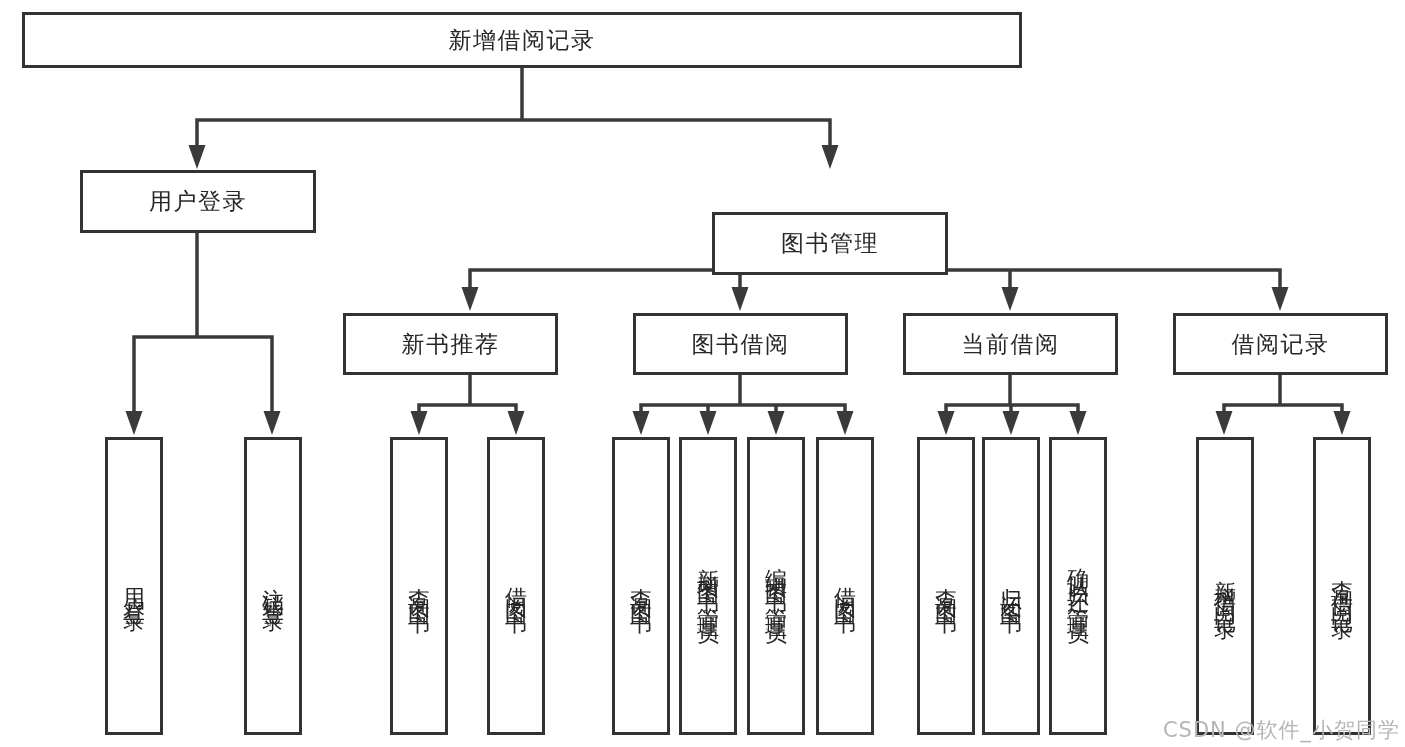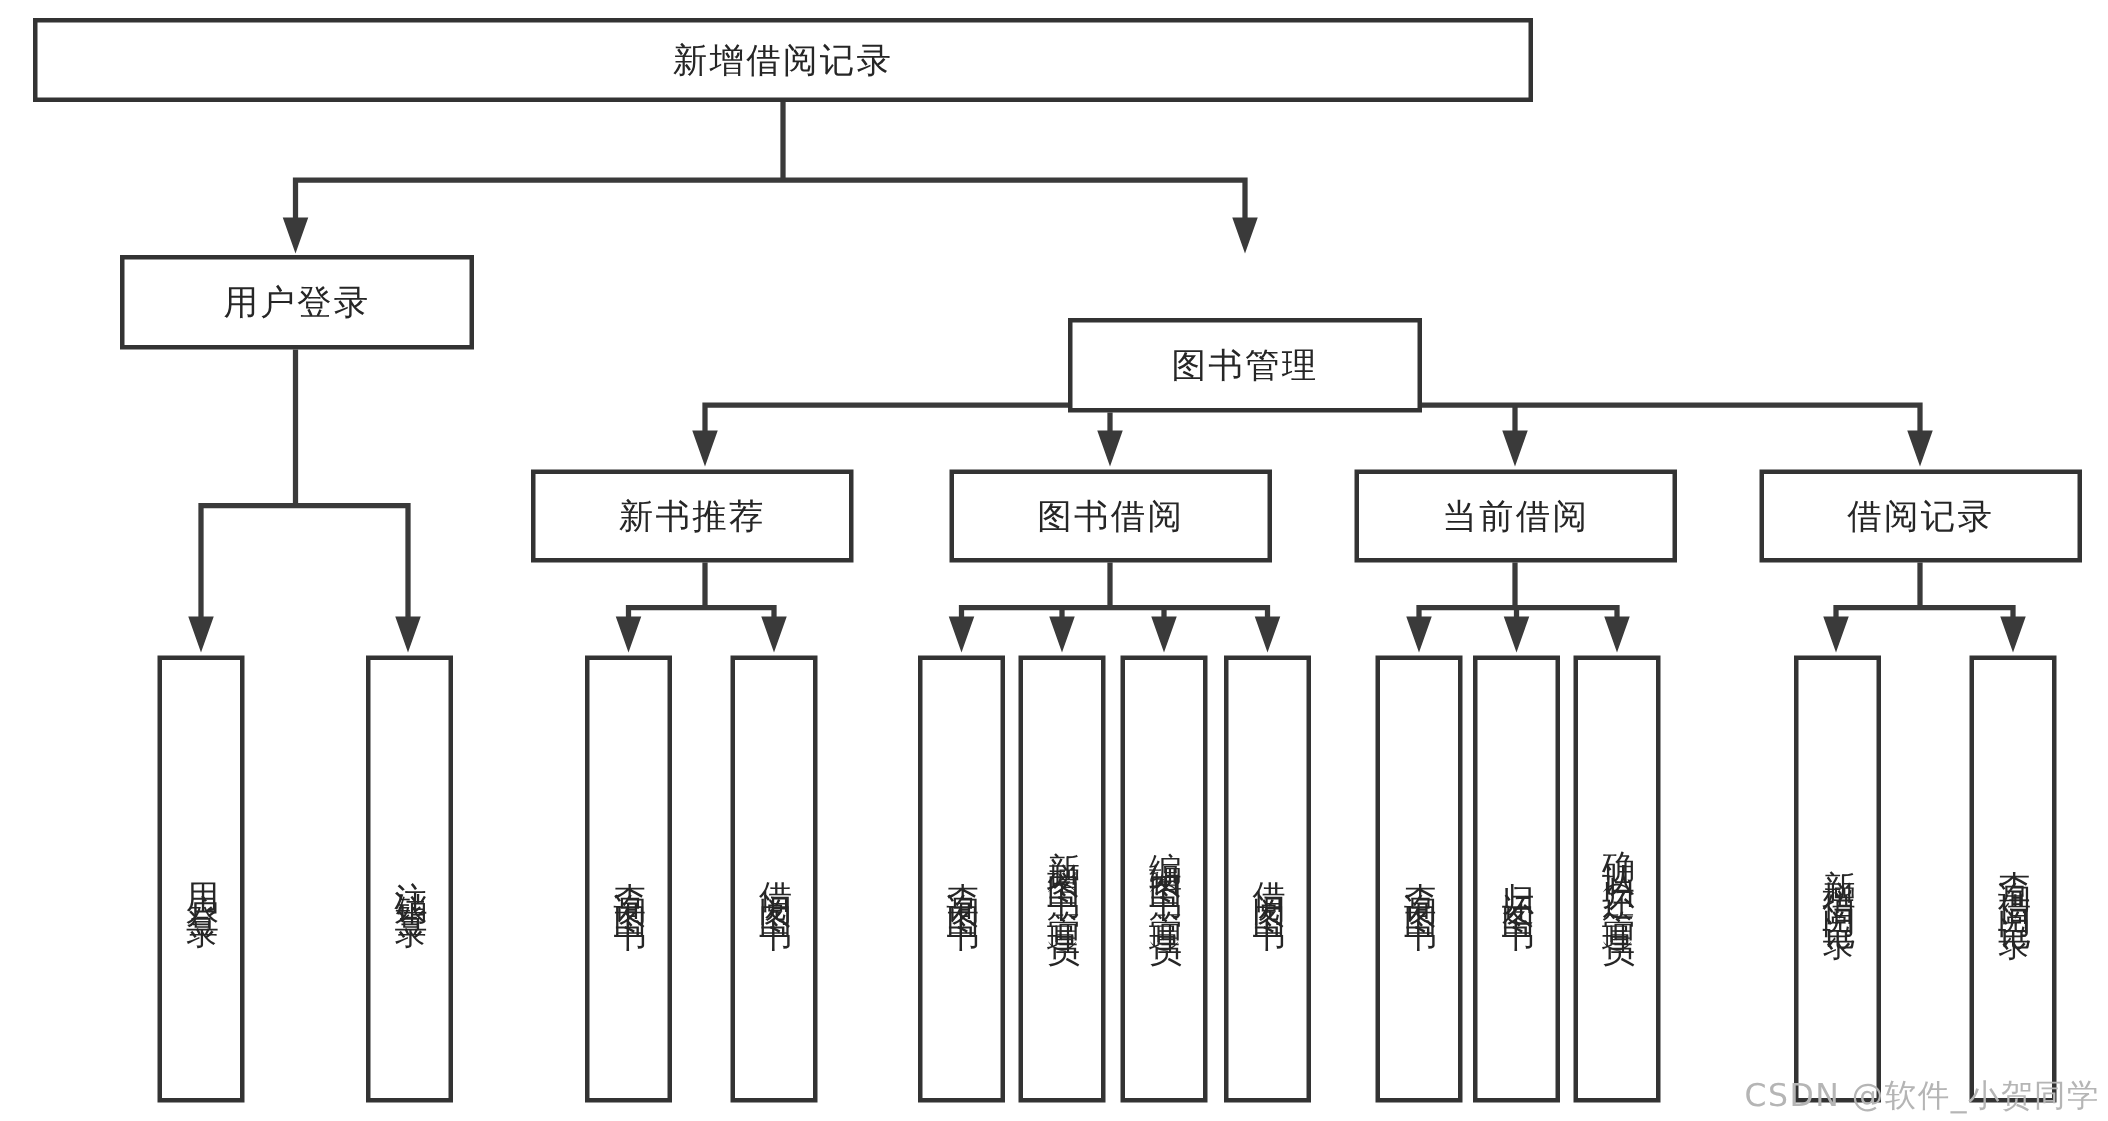--- a/index.html
+++ b/index.html
@@ -94,21 +94,21 @@
     <span>新增借阅记录</span>
   </div>
 
   <div class="box hbox" style="left:80px; top:170px; width:236px; height:63px;">
     <span>用户登录</span>
   </div>
   <div class="box hbox" style="left:712px; top:170px; width:236px; height:63px;margin-top:42px;">
     <span>图书管理</span>
   </div>
 
-  <div class="box hbox" style="left:354px; top:313px; width:215px; height:62px;">
+  <div class="box hbox" style="left:343px; top:313px; width:215px; height:62px;">
     <span>新书推荐</span>
   </div>
   <div class="box hbox" style="left:633px; top:313px; width:215px; height:62px;">
     <span>图书借阅</span>
   </div>
   <div class="box hbox" style="left:903px; top:313px; width:215px; height:62px;">
     <span>当前借阅</span>
   </div>
   <div class="box hbox" style="left:1173px; top:313px; width:215px; height:62px;">
     <span>借阅记录</span>

